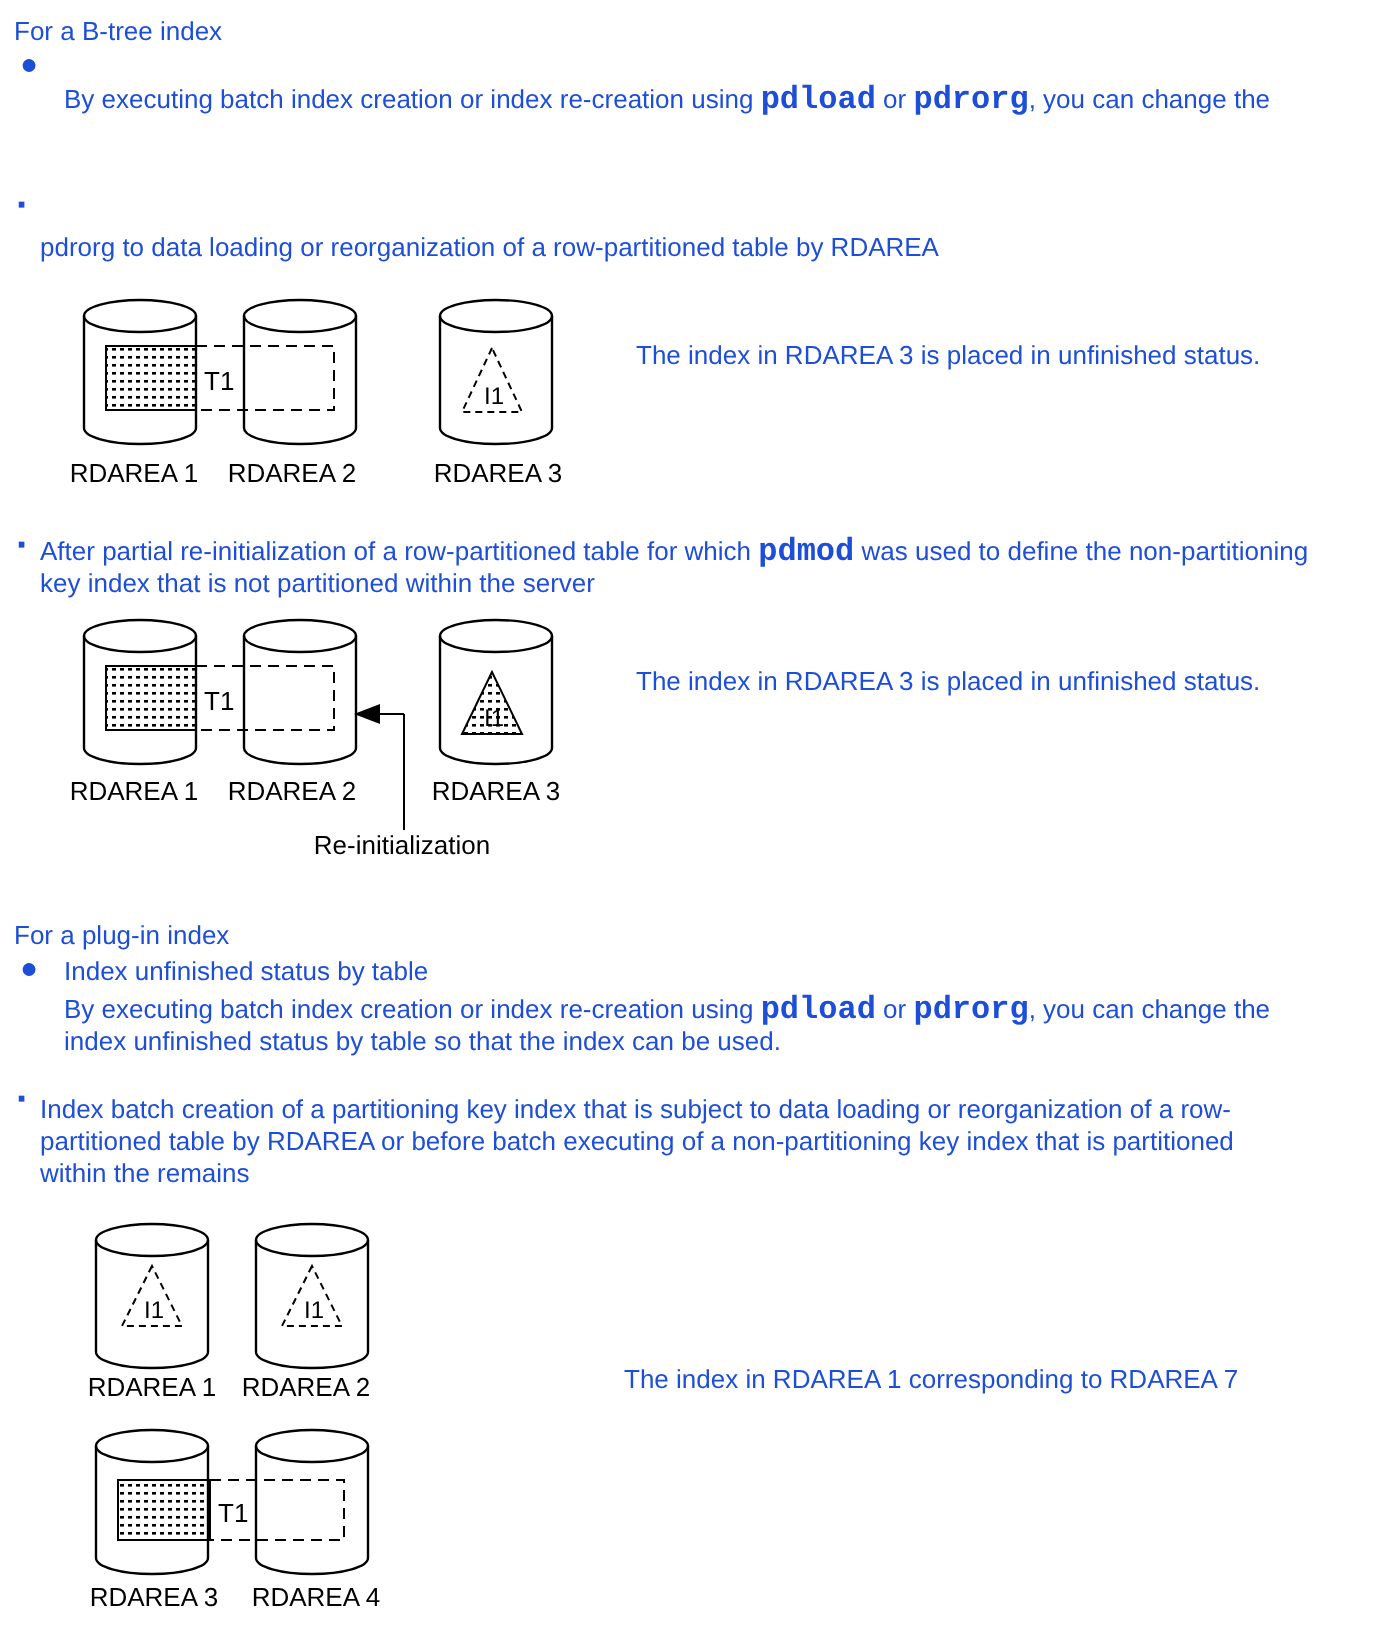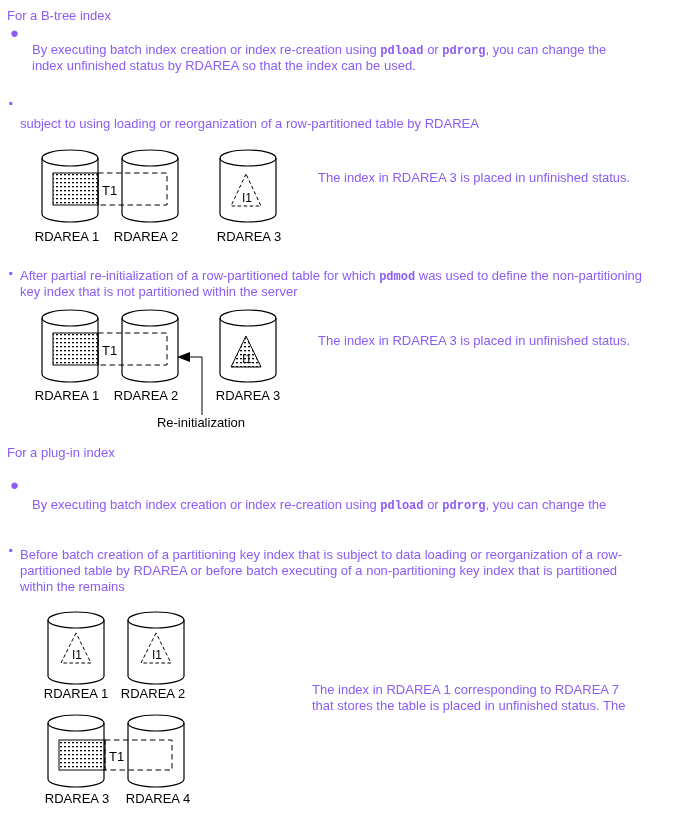--- a/index.html
+++ b/index.html
@@ -1,23 +1,23 @@
 <!DOCTYPE html>
 <html><head>
 <meta charset="utf-8">
 <style>
   html,body{margin:0;padding:0;background:#fff;}
   .page{
     position:relative;width:688px;height:818px;background:#ffffff;
-    font-family:"Liberation Sans",sans-serif;font-size:13px;line-height:16px;color:#8b5cf6;
+    font-family:"Liberation Sans",sans-serif;font-size:13px;line-height:16px;color:#1d4ed8;
     overflow:hidden;
   }
   .abs{position:absolute;white-space:nowrap;}
   .seg{white-space:pre;text-align:right;}
-  code.pd{font-family:"Liberation Mono",monospace;font-size:12px;font-weight:bold;white-space:pre;}
+  code.pd{font-family:"Liberation Mono",monospace;font-size:16px;font-weight:bold;white-space:pre;}
   .bullet{font-size:15px;line-height:15px;}
   .mdot{font-size:20px;line-height:20px;font-weight:bold;}
   svg.dia{position:absolute;left:0;}
   svg .ln{stroke:#000;stroke-width:1.2;}
   svg .thin{stroke:#000;stroke-width:1;}
   svg .dsh{stroke-dasharray:5.5 3.5;}
   svg .tridsh{stroke-dasharray:3.5 2.5;}
   svg text{font-family:"Liberation Sans",sans-serif;font-size:13px;fill:#000;}
   svg text.sm{font-size:12px;}
   svg .mid{text-anchor:middle;}
@@ -25,24 +25,23 @@
 </head>
 <body>
 
 <div class="page">
 
   <div class="abs" style="left:7px;top:8px">For a B-tree index</div>
 
   <div class="abs bullet" style="left:10px;top:25px">●</div>
 
   <div class="abs" style="left:32px;top:42px"><span class="seg">By executing batch index creation or index re-creation using </span><code class="pd">pdload</code><span class="seg"> or </span><code class="pd">pdrorg</code><span class="seg">, you can change the</span></div>
-  <div class="abs" style="left:32px;top:58px">index unfinished status by RDAREA so that the index can be used.</div>
 
   <div class="abs mdot" style="left:8px;top:93px">·</div>
-  <div class="abs" style="left:20px;top:116px">subject to using loading or reorganization of a row-partitioned table by RDAREA</div>
+  <div class="abs" style="left:20px;top:116px">pdrorg to data loading or reorganization of a row-partitioned table by RDAREA</div>
 
   <svg class="dia" style="top:145px" width="688" height="105" viewBox="0 0 688 105">
     <defs>
       <pattern id="dotsA" width="4" height="4" patternUnits="userSpaceOnUse">
         <rect x="0" y="1" width="2" height="1.3" fill="#000"></rect>
       </pattern>
     </defs>
     <g>
       <path class="ln" fill="none" d="M42 13 V69 A28 8 0 0 0 98 69 V13"></path>
       <ellipse class="ln" fill="none" cx="70" cy="13" rx="28" ry="8"></ellipse>
@@ -98,28 +97,30 @@
       <line class="thin" x1="189" y1="52" x2="202" y2="52"></line>
       <line class="thin" x1="202" y1="52" x2="202" y2="110"></line>
     </g>
     <text class="mid" x="201" y="122">Re-initialization</text>
     <text class="mid" x="67" y="95">RDAREA 1</text>
     <text class="mid" x="146" y="95">RDAREA 2</text>
     <text class="mid" x="248" y="95">RDAREA 3</text>
   </svg>
   <div class="abs" style="left:318px;top:333px">The index in RDAREA 3 is placed in unfinished status.</div>
 
-  <div class="abs" style="left:7px;top:445px">For a plug-in index</div>
+  <div class="abs" style="left:7px;top:460px">For a plug-in index</div>
 
   <div class="abs bullet" style="left:10px;top:477px">●</div>
+  <div class="abs" style="left:32px;top:478px">Index unfinished status by table</div>
 
   <div class="abs" style="left:32px;top:497px"><span class="seg">By executing batch index creation or index re-creation using </span><code class="pd">pdload</code><span class="seg"> or </span><code class="pd">pdrorg</code><span class="seg">, you can change the</span></div>
+  <div class="abs" style="left:32px;top:513px">index unfinished status by table so that the index can be used.</div>
 
   <div class="abs mdot" style="left:8px;top:540px">·</div>
-  <div class="abs" style="left:20px;top:547px">Before batch creation of a partitioning key index that is subject to data loading or reorganization of a row-</div>
+  <div class="abs" style="left:20px;top:547px">Index batch creation of a partitioning key index that is subject to data loading or reorganization of a row-</div>
   <div class="abs" style="left:20px;top:563px">partitioned table by RDAREA or before batch executing of a non-partitioning key index that is partitioned</div>
   <div class="abs" style="left:20px;top:579px">within the remains</div>
 
   <svg class="dia" style="top:605px" width="688" height="213" viewBox="0 0 688 213">
     <defs>
       <pattern id="dotsC" width="4" height="4" patternUnits="userSpaceOnUse">
         <rect x="0" y="1" width="2" height="1.3" fill="#000"></rect>
       </pattern>
     </defs>
 
@@ -146,15 +147,14 @@
       <path class="ln" fill="none" d="M128 118 V174 A28 8 0 0 0 184 174 V118"></path>
       <ellipse class="ln" fill="none" cx="156" cy="118" rx="28" ry="8"></ellipse>
     </g>
     <rect class="thin" fill="url(#dotsC)" x="59" y="135" width="46" height="30"></rect>
     <rect class="thin dsh" fill="none" x="105" y="135" width="67" height="30"></rect>
     <text x="109" y="156">T1</text>
     <text class="mid" x="77" y="198">RDAREA 3</text>
     <text class="mid" x="158" y="198">RDAREA 4</text>
   </svg>
   <div class="abs" style="left:312px;top:682px">The index in RDAREA 1 corresponding to RDAREA 7</div>
-  <div class="abs" style="left:312px;top:698px">that stores the table is placed in unfinished status. The</div>
 
 </div>
 
 </body></html>

